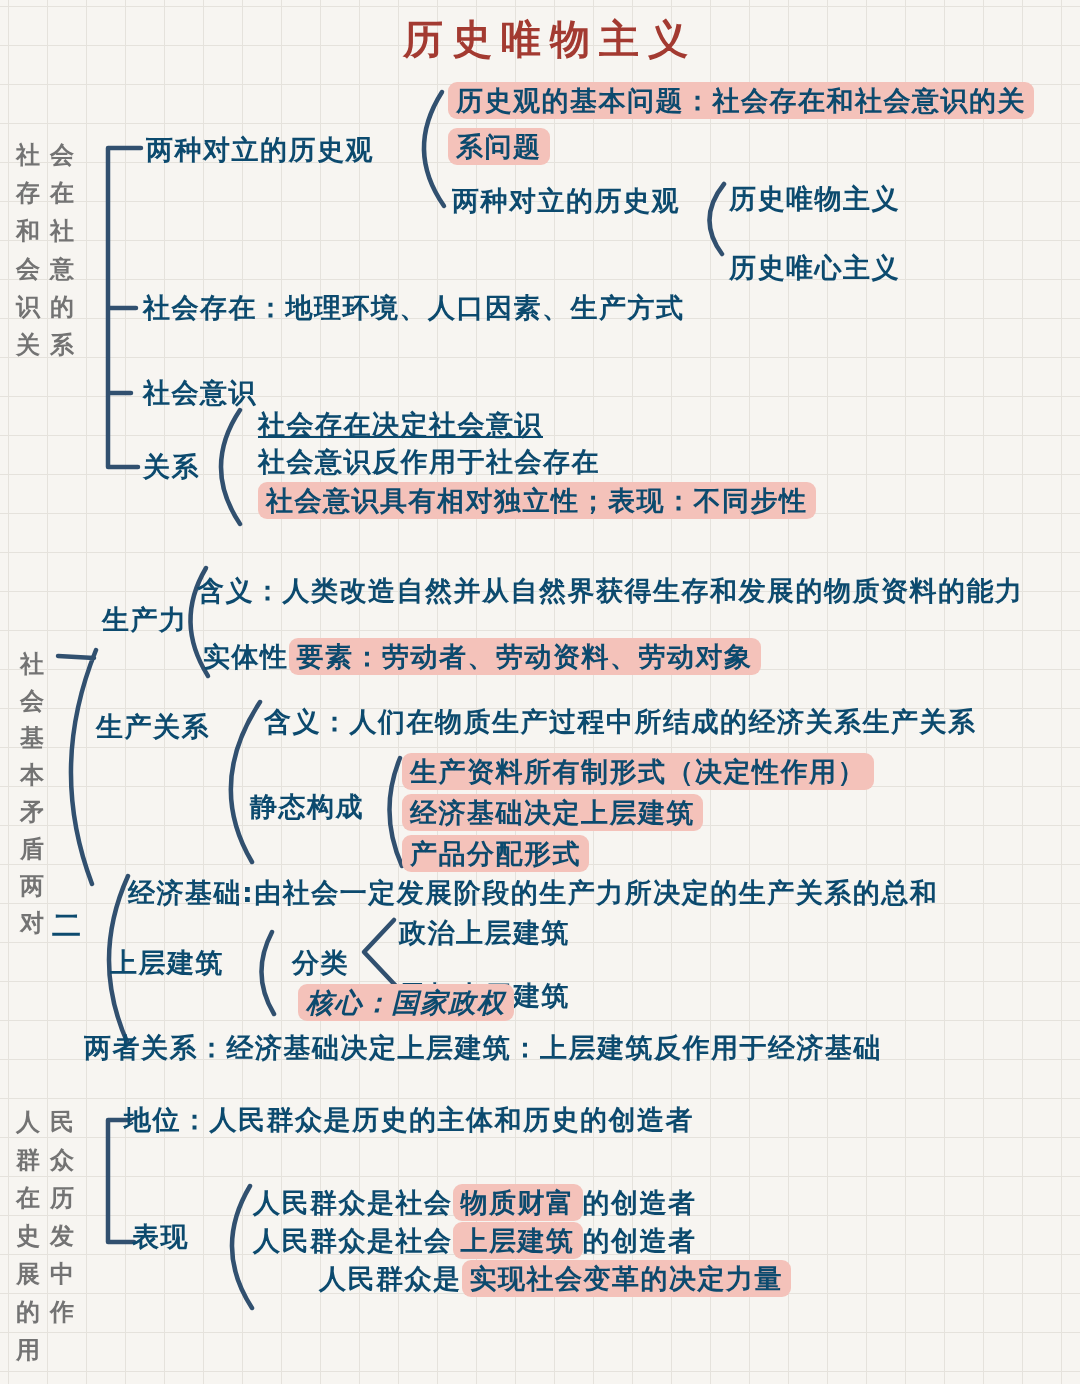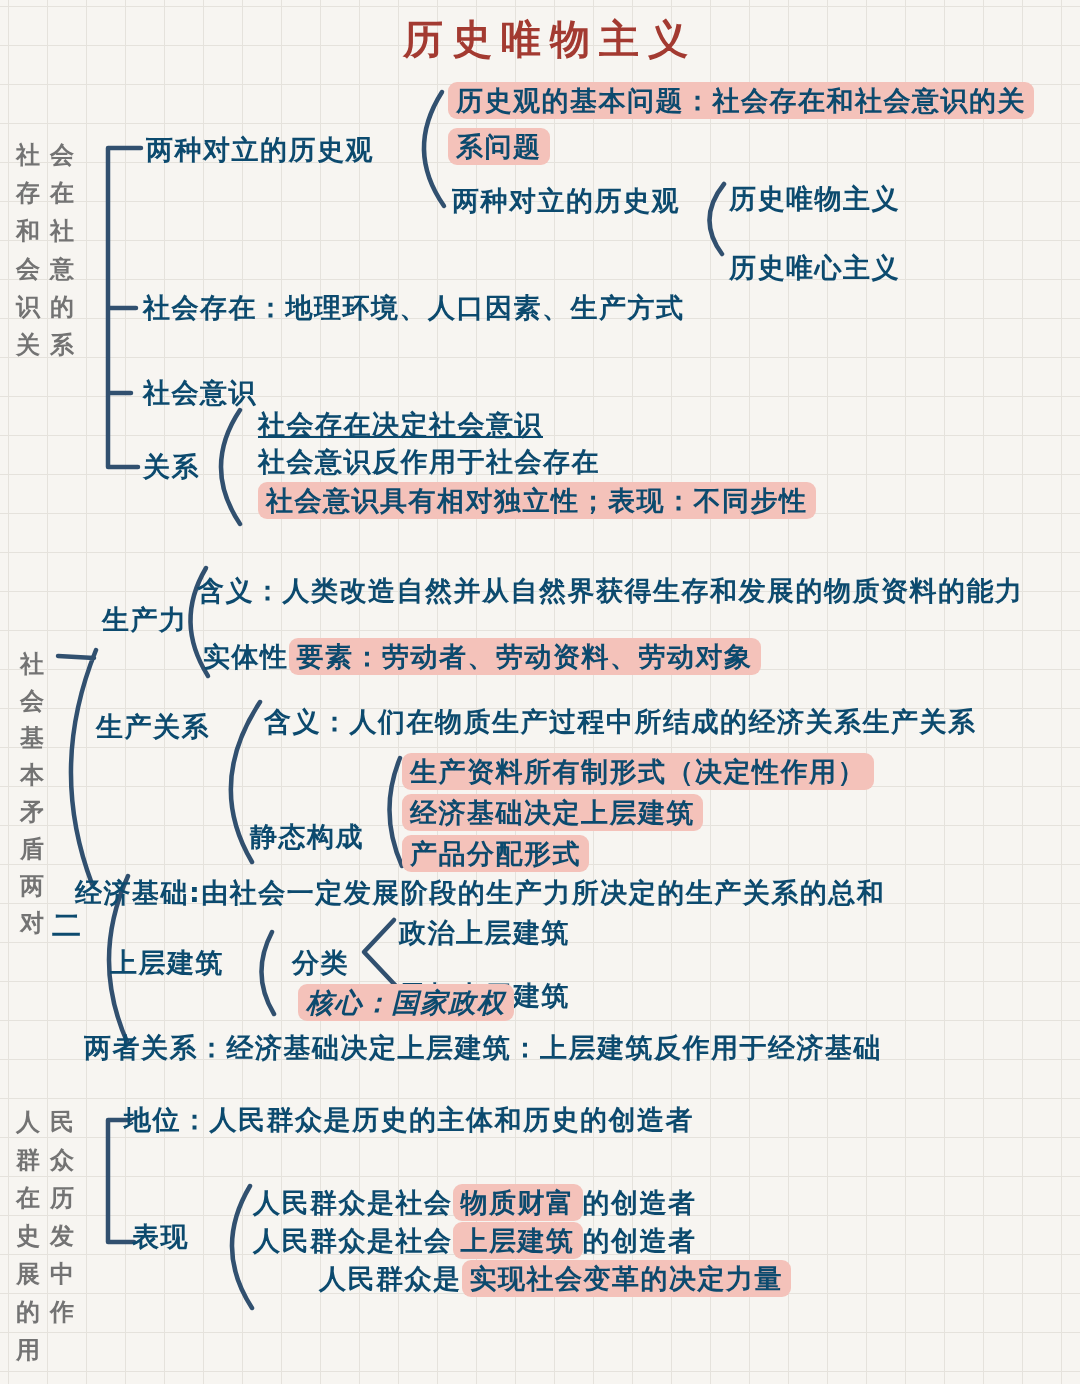--- a/index.html
+++ b/index.html
@@ -81,26 +81,26 @@
   <div class="row">对</div>
 </div>
 <div class="abs txt ink" style="left:52px;top:908px;font-size:29px;">二</div>
 
 <div class="abs txt ink" style="left:102px;top:603px;">生产力</div>
 <div class="abs txt ink" style="left:197px;top:560px;margin-top:14px;">含义：人类改造自然并从自然界获得生存和发展的物质资料的能力</div>
 <div class="abs txt ink" style="left:203px;top:640px;"><span>实体性</span><span class="hl">要素：劳动者、劳动资料、劳动对象</span></div>
 
 <div class="abs txt ink" style="left:96px;top:710px;">生产关系</div>
 <div class="abs txt ink" style="left:264px;top:705px;">含义：人们在物质生产过程中所结成的经济关系生产关系</div>
-<div class="abs txt ink" style="left:250px;top:790px;margin-top:30px;">静态构成</div>
+<div class="abs txt ink" style="left:250px;top:790px;">静态构成</div>
 <div class="abs txt ink" style="left:402px;top:755px;"><span class="hl">生产资料所有制形式（决定性作用）</span></div>
 <div class="abs txt ink" style="left:402px;top:796px;"><span class="hl">经济基础决定上层建筑</span></div>
 <div class="abs txt ink" style="left:402px;top:837px;"><span class="hl">产品分配形式</span></div>
 
-<div class="abs txt ink" style="left:75px;top:876px;">经济基础:由社会一定发展阶段的生产力所决定的生产关系的总和</div>
+<div class="abs txt ink" style="left:88px;top:876px;padding-left:40px;">经济基础:由社会一定发展阶段的生产力所决定的生产关系的总和</div>
 
 <div class="abs txt ink" style="left:110px;top:946px;">上层建筑</div>
 <div class="abs txt ink" style="left:292px;top:946px;">分类</div>
 <div class="abs txt ink" style="left:399px;top:916px;">政治上层建筑</div>
 <div class="abs txt ink" style="left:399px;top:951px;margin-top:28px;">思想上层建筑</div>
 <div class="abs txt ink" style="left:298px;top:986px;font-style:italic;"><span class="hl">核心：国家政权</span></div>
 
 <div class="abs txt ink" style="left:84px;top:1031px;text-align:right;">两者关系：经济基础决定上层建筑：上层建筑反作用于经济基础</div>
 
 <div class="abs vlabel" style="left:16px;top:1103px;">

